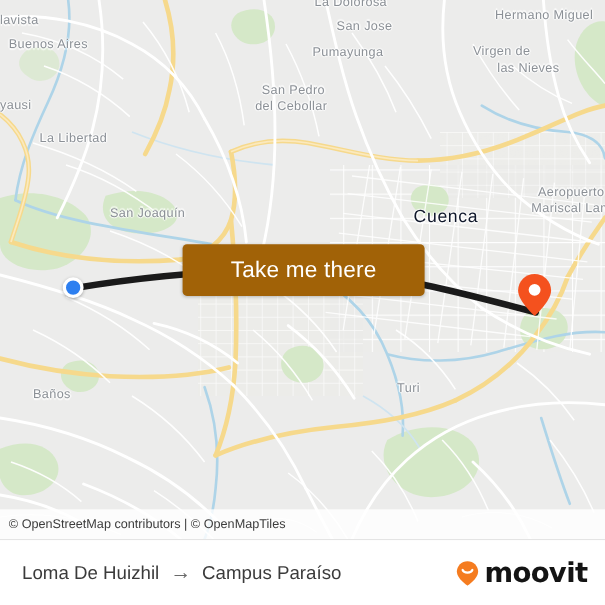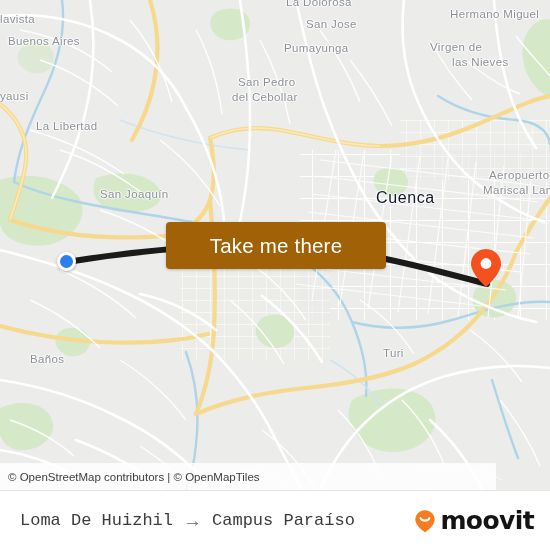--- a/index.html
+++ b/index.html
@@ -113,21 +113,21 @@
     align-items: center;
     justify-content: center;
     padding: 0;
   }
 
   
   .attribution {
     position: absolute;
     left: 0;
     bottom: 0;
-    width: 496px;
+    width: 550px;
     height: 27px;
     display: flex;
     align-items: center;
     background: rgba(255,255,255,0.82);
   }
   .attribution-text {
     font-family: "Liberation Sans", sans-serif;
     font-size: 11.5px;
     color: #3c3c3c;
     padding-left: 8px;
@@ -148,21 +148,21 @@
     justify-content: space-between;
     box-sizing: border-box;
     padding: 0 16px 0 20px;
   }
   .trip {
     display: flex;
     align-items: center;
     gap: 9px;
   }
   .trip-from, .trip-to {
-    font-family: Liberation Mono, monospace;
+    font-family: Liberation Sans, sans-serif;
     font-size: 17px;
     color: #3b3b3b;
     white-space: nowrap;
   }
   .trip-arrow {
     font-size: 19px;
     color: #6a6a6a;
     line-height: 1;
     padding: 0 1px;
   }
@@ -332,21 +332,21 @@
       <div class="place" style="left:450px;top:8px;">Hermano Miguel</div>
       <div class="place" style="left:430px;top:41px;">Virgen de</div>
       <div class="place" style="left:427px;top:56px;margin-left:25px;">las Nieves</div>
       <div class="place" style="left:238px;top:76px;">San Pedro</div>
       <div class="place" style="left:232px;top:91px;">del Cebollar</div>
       <div class="place" style="left:100px;top:188px;">San Joaquín</div>
       <div class="place big" style="left:376px;top:189px;">Cuenca</div>
       <div class="place" style="left:489px;top:169px;">Aeropuerto</div>
       <div class="place" style="left:483px;top:184px;">Mariscal Lamar</div>
       <div class="place" style="left:30px;top:353px;">Baños</div>
-      <div class="place" style="left:361px;top:347px;padding-left:22px;">Turi</div>
+      <div class="place" style="left:361px;top:347px;">Turi</div>
     </div>
 
     <svg class="route-svg" viewBox="0 0 550 490">
       <path d="M67 262 C140 250 220 244 290 246 C350 248 420 266 487 284" fill="none" stroke="#1a1a1a" stroke-width="6" stroke-linecap="round"></path>
     </svg>
 
     <div class="origin-dot"></div>
 
     <svg class="dest-pin" viewBox="0 0 32 40">
       <path d="M16 1 C7.7 1 1 7.7 1 16 C1 26 16 39 16 39 C16 39 31 26 31 16 C31 7.7 24.3 1 16 1 Z" fill="#f4511e"></path>

